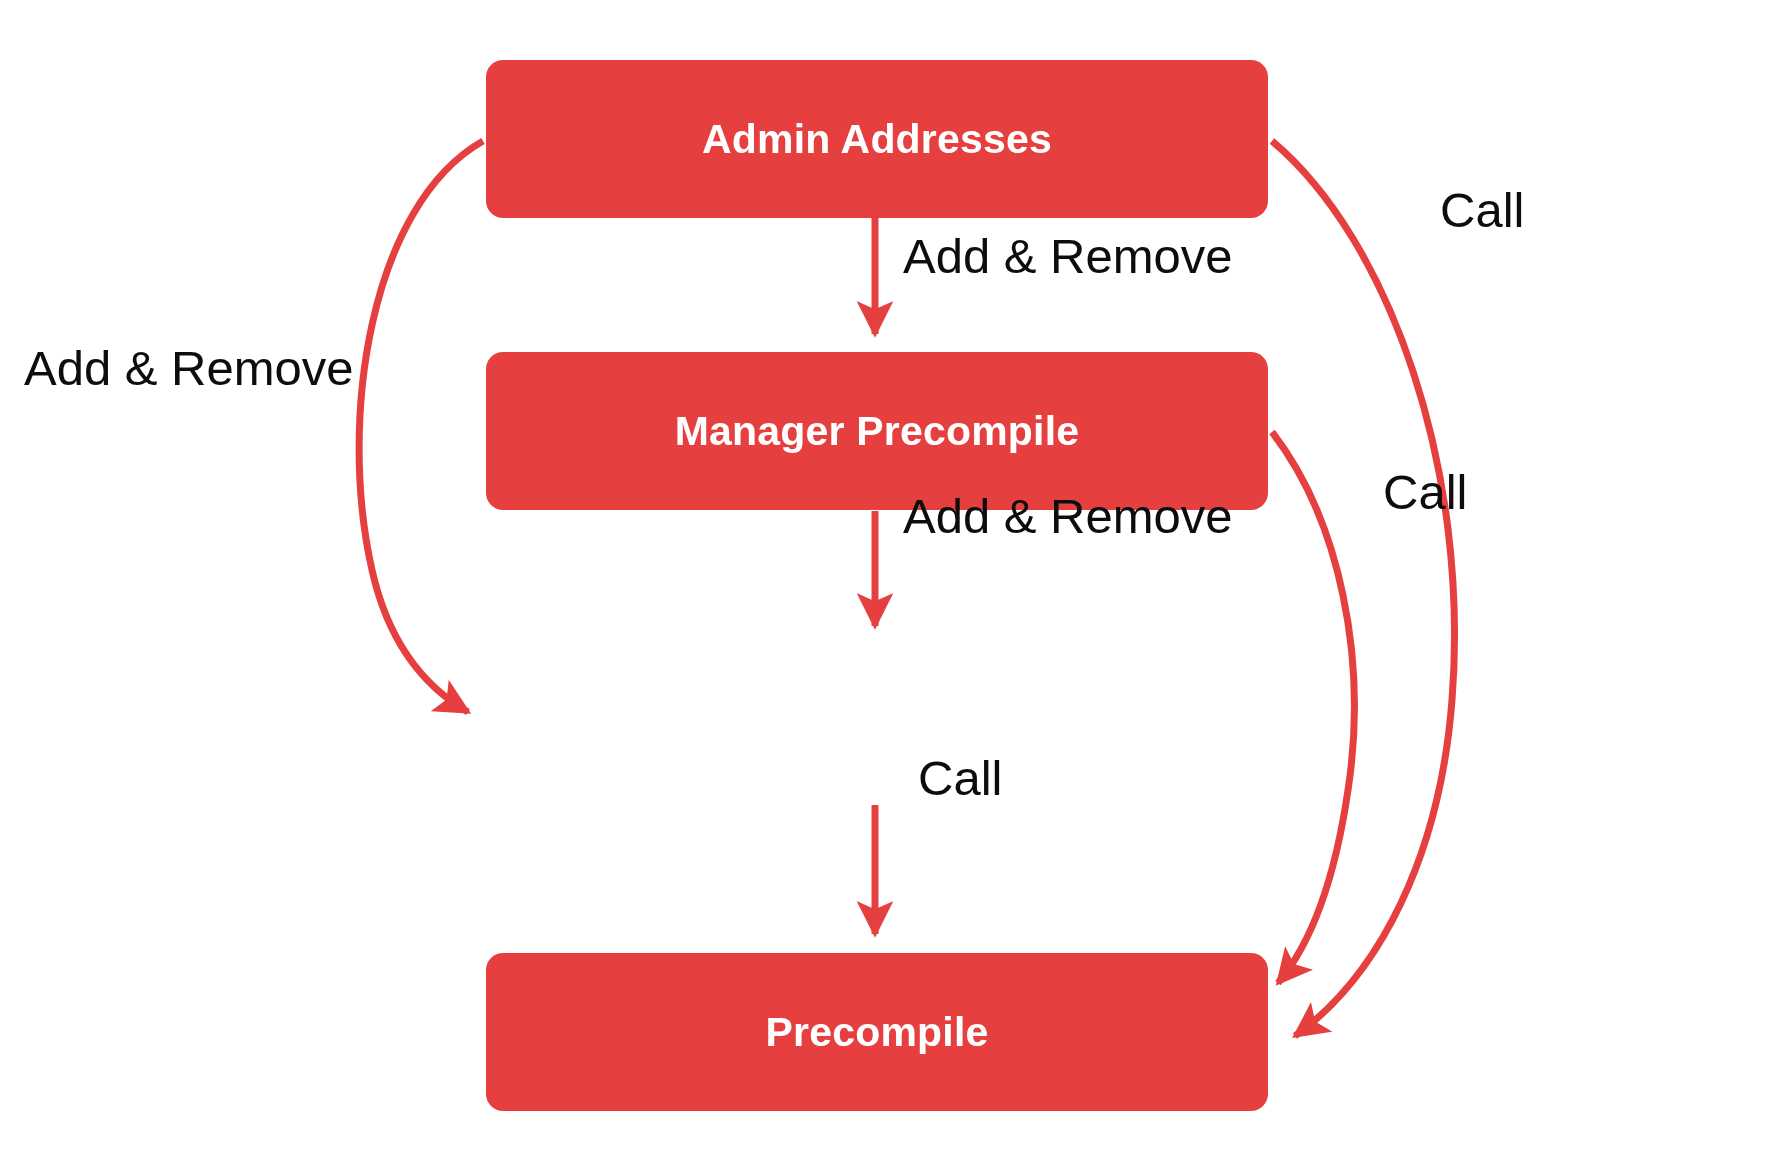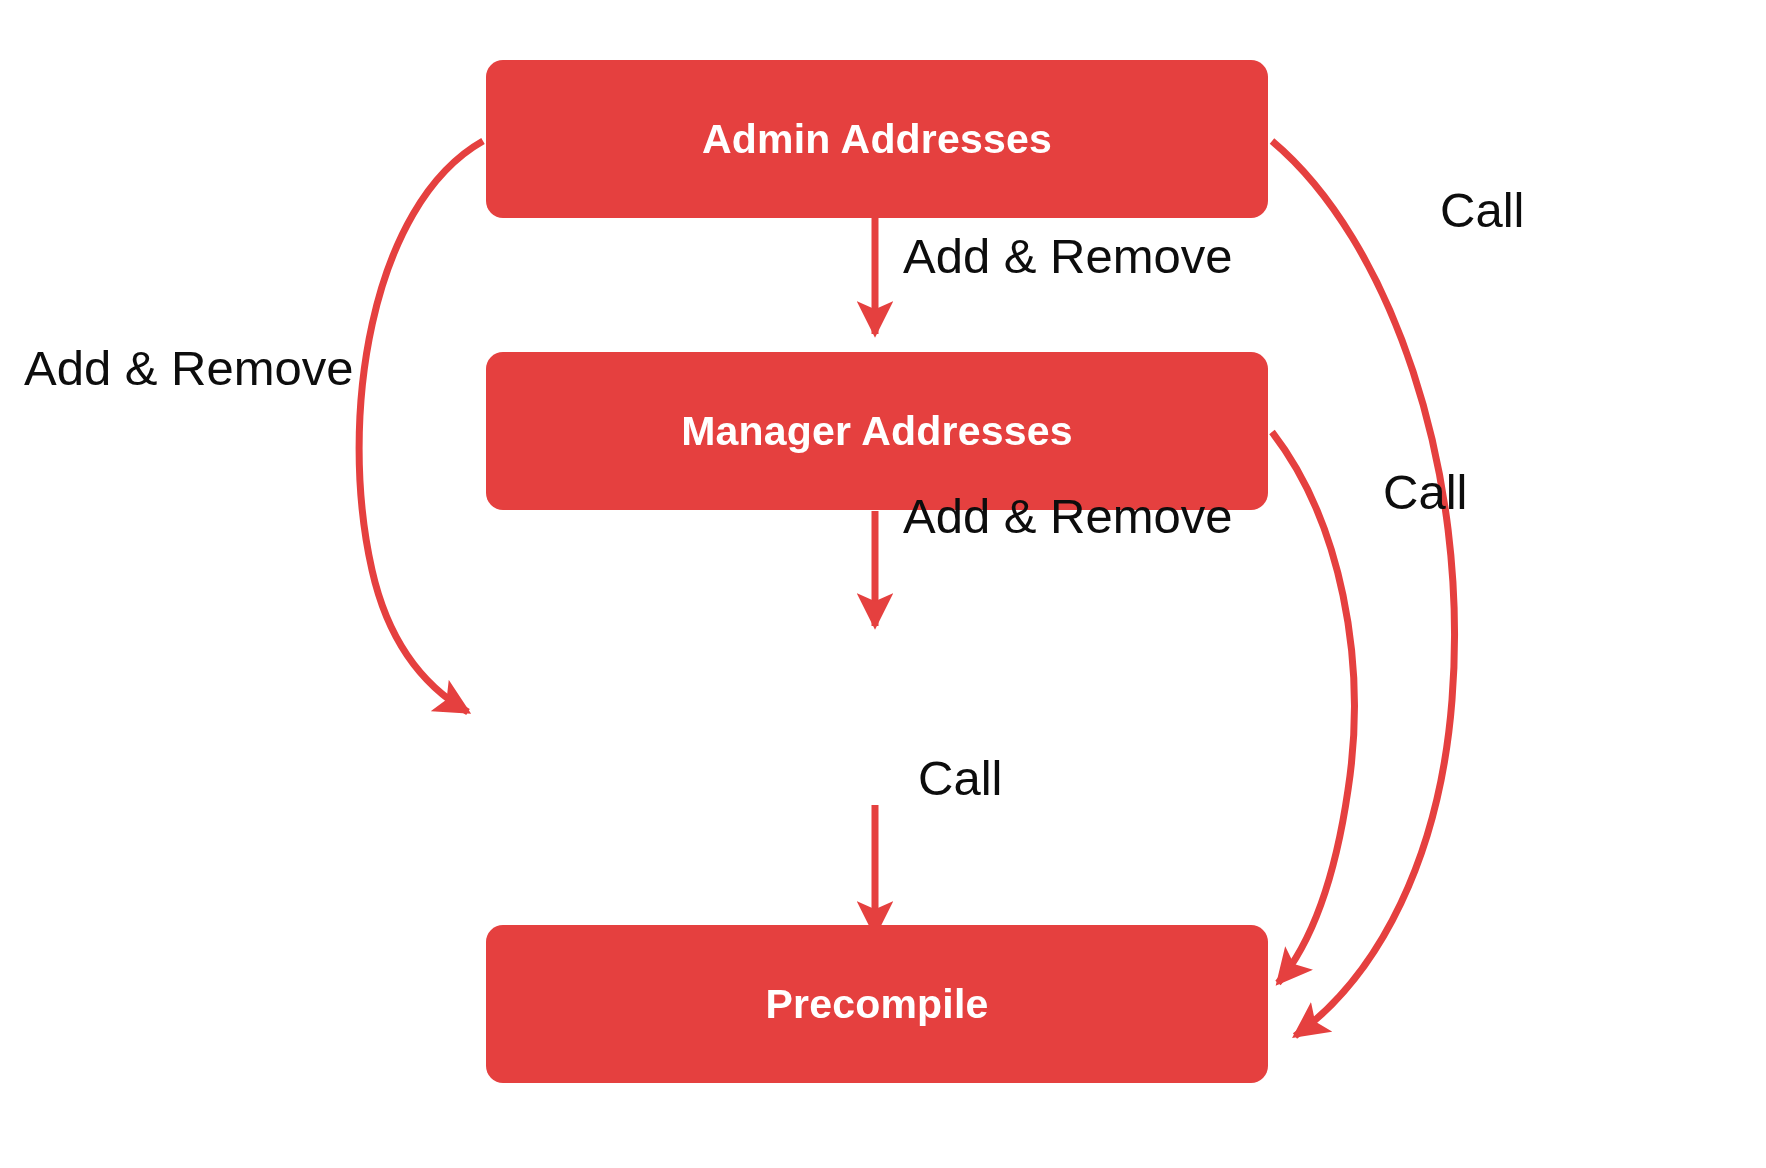--- a/index.html
+++ b/index.html
@@ -34,21 +34,21 @@
     font-size: 41px;
     font-weight: bold;
     letter-spacing: 0.2px;
     line-height: 1;
     text-align: left;
     user-select: none;
   }
   #node-admin      { top: 60px; }
   #node-manager    { top: 352px; }
   #node-enabled    { top: 645px; }
-  #node-precompile { top: 925px; }
+  #node-precompile { top: 953px; }
 
   #edge-layer {
     position: absolute;
     left: 0;
     top: 0;
     width: 1766px;
     height: 1168px;
     pointer-events: none;
   }
   .edge-label {
@@ -90,21 +90,21 @@
     <path d="M 1272 141 C 1390 240, 1470 470, 1452 700 C 1440 855, 1380 975, 1295 1036" stroke="#e5403f" stroke-width="7" fill="none" marker-end="url(#arrowhead)"></path>
 
     <path d="M 1272 432 C 1340 520, 1368 660, 1348 790 C 1334 886, 1310 945, 1278 983" stroke="#e5403f" stroke-width="7" fill="none" marker-end="url(#arrowhead)"></path>
   </svg>
 
   <div class="node" id="node-admin">
     <span class="node-label">Admin Addresses</span>
   </div>
 
   <div class="node" id="node-manager">
-    <span class="node-label">Manager Addresses</span>
+    <span class="node-label">Manager Precompile</span>
   </div>
 
 
   <div class="node" id="node-precompile">
     <span class="node-label">Precompile</span>
   </div>
 
   <div class="edge-label" id="label-admin-manager">Add &amp; Remove</div>
 
   <div class="edge-label" id="label-manager-enabled">Add &amp; Remove</div>

